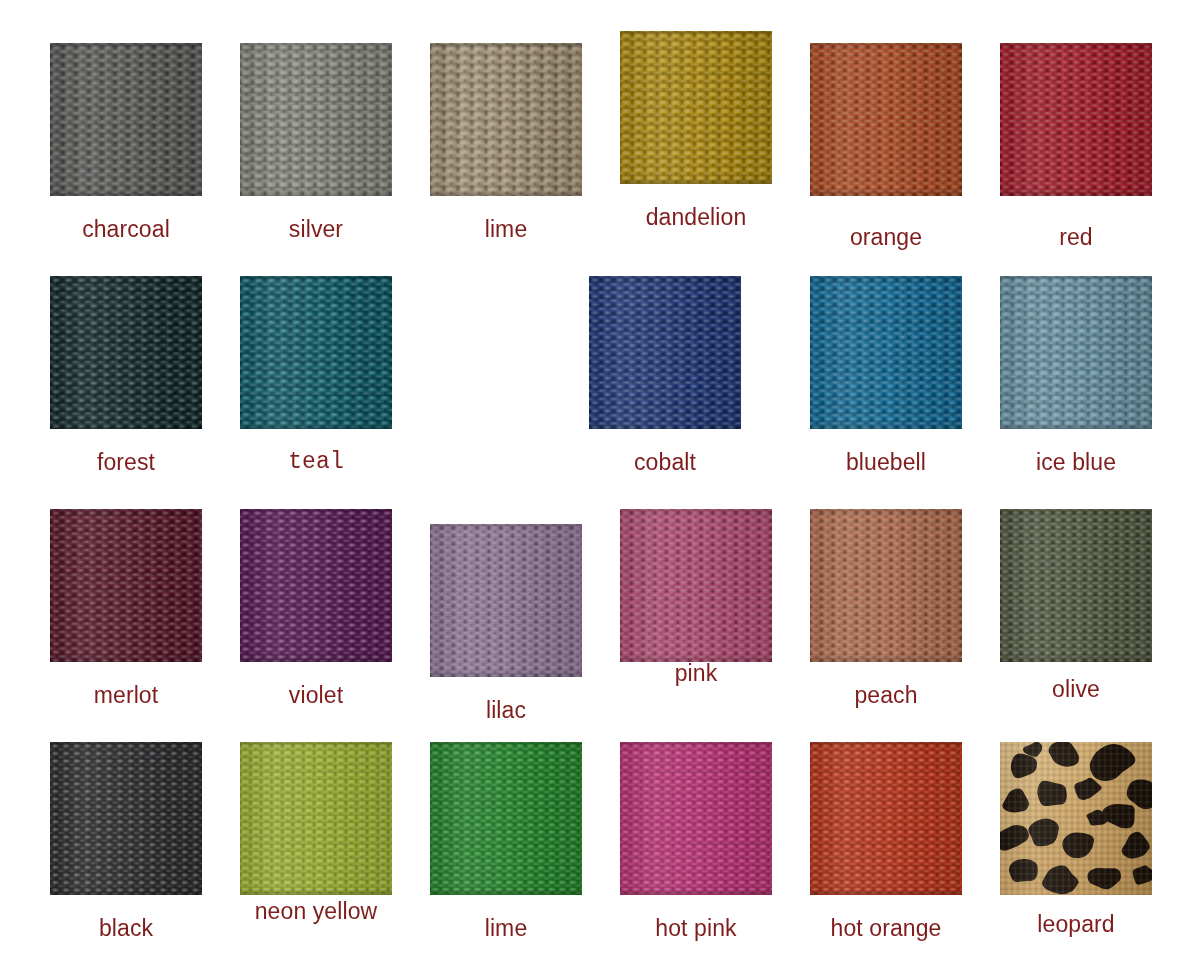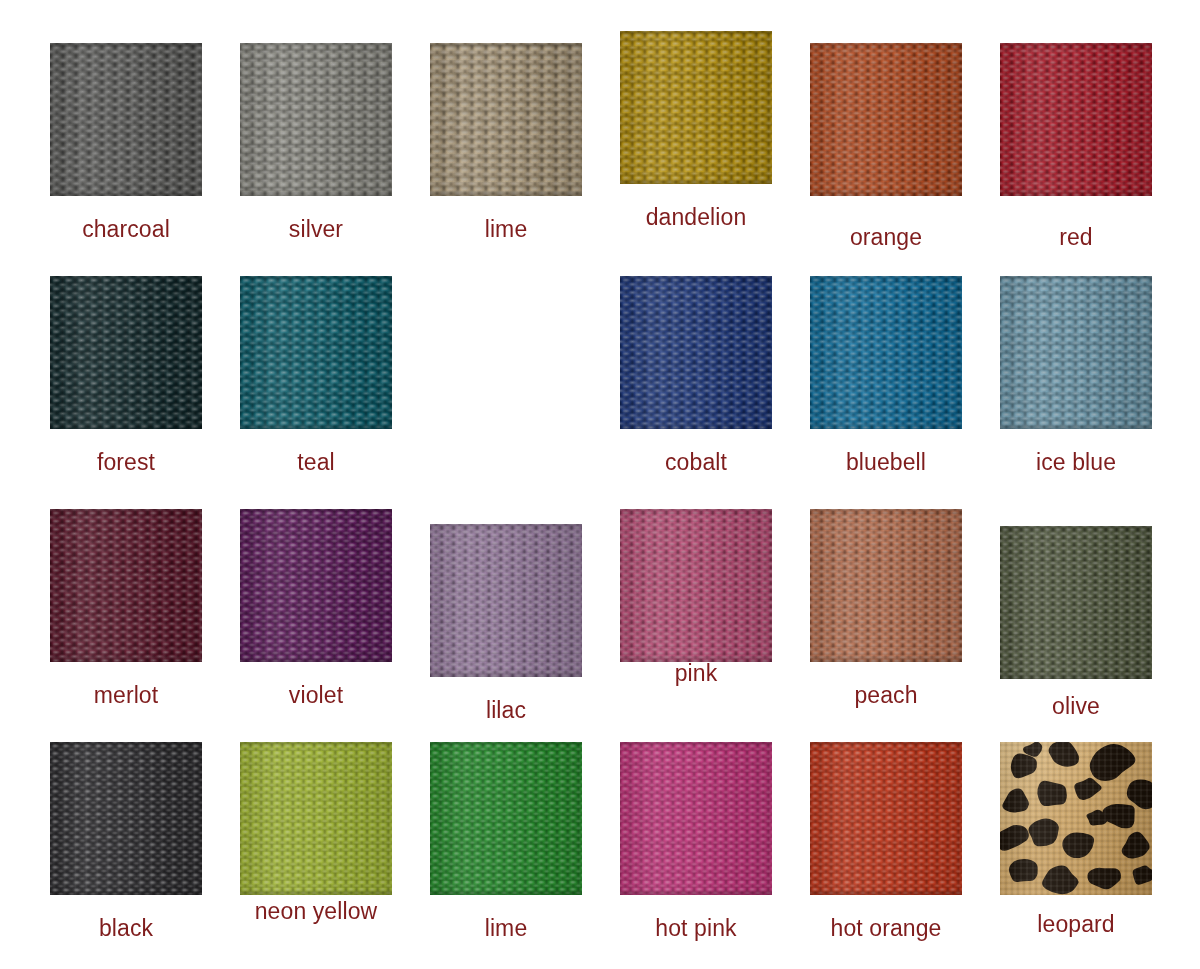--- a/index.html
+++ b/index.html
@@ -248,33 +248,33 @@
         <div class="weave-beads"></div>
         <div class="weave-beads2"></div>
         <div class="weave-warp"></div>
         <div class="weave-weft"></div>
         <div class="weave-sheen"></div>
         <div class="weave-edge-top"></div>
         <div class="weave-edge"></div>
       </div>
       <div class="swatch-label" style="margin-top: 22px;">forest</div>
     </div>
-    <div class="swatch-cell" style="left: 221px; top: 276px;">
+    <div class="swatch-cell" style="left: 221px; top: 276px; font-family: Liberation Mono, monospace;">
       <div class="swatch-chip" style="background-color: rgb(11, 126, 145); --bead-w: 12.6px; --bead-h: 8.4px; --warp-p: 12.6px; --warp-op: 0.6; --weft-op: 0.6; --bead-op: 1;">
         <div class="weave-beads"></div>
         <div class="weave-beads2"></div>
         <div class="weave-warp"></div>
         <div class="weave-weft"></div>
         <div class="weave-sheen"></div>
         <div class="weave-edge-top"></div>
         <div class="weave-edge"></div>
       </div>
       <div class="swatch-label" style="margin-top: 22px;">teal</div>
     </div>
-    <div class="swatch-cell" style="left: 601px; top: 276px;">
+    <div class="swatch-cell" style="left: 570px; top: 276px;">
       <div class="swatch-chip" style="background-color: rgb(37, 73, 168); --bead-w: 12.4px; --bead-h: 8.2px; --warp-p: 12.4px; --warp-op: 0.55; --weft-op: 0.55; --bead-op: 1;">
         <div class="weave-beads"></div>
         <div class="weave-beads2"></div>
         <div class="weave-warp"></div>
         <div class="weave-weft"></div>
         <div class="weave-sheen"></div>
         <div class="weave-edge-top"></div>
         <div class="weave-edge"></div>
       </div>
       <div class="swatch-label" style="margin-top: 22px;">cobalt</div>
@@ -356,21 +356,21 @@
         <div class="weave-beads"></div>
         <div class="weave-beads2"></div>
         <div class="weave-warp"></div>
         <div class="weave-weft"></div>
         <div class="weave-sheen"></div>
         <div class="weave-edge-top"></div>
         <div class="weave-edge"></div>
       </div>
       <div class="swatch-label" style="margin-top: 22px;">peach</div>
     </div>
-    <div class="swatch-cell" style="left: 981px; top: 526px; align-items: center;">
+    <div class="swatch-cell" style="left: 981px; top: 509px; align-items: center;">
       <div class="swatch-chip" style="background-color: rgb(106, 117, 80); --bead-w: 10.6px; --bead-h: 7.4px; --warp-p: 10.6px; --warp-op: 0.6; --weft-op: 0.6; --bead-op: 1;">
         <div class="weave-beads"></div>
         <div class="weave-beads2"></div>
         <div class="weave-warp"></div>
         <div class="weave-weft"></div>
         <div class="weave-sheen"></div>
         <div class="weave-edge-top"></div>
         <div class="weave-edge"></div>
       </div>
       <div class="swatch-label" style="margin-top: 16px;">olive</div>

